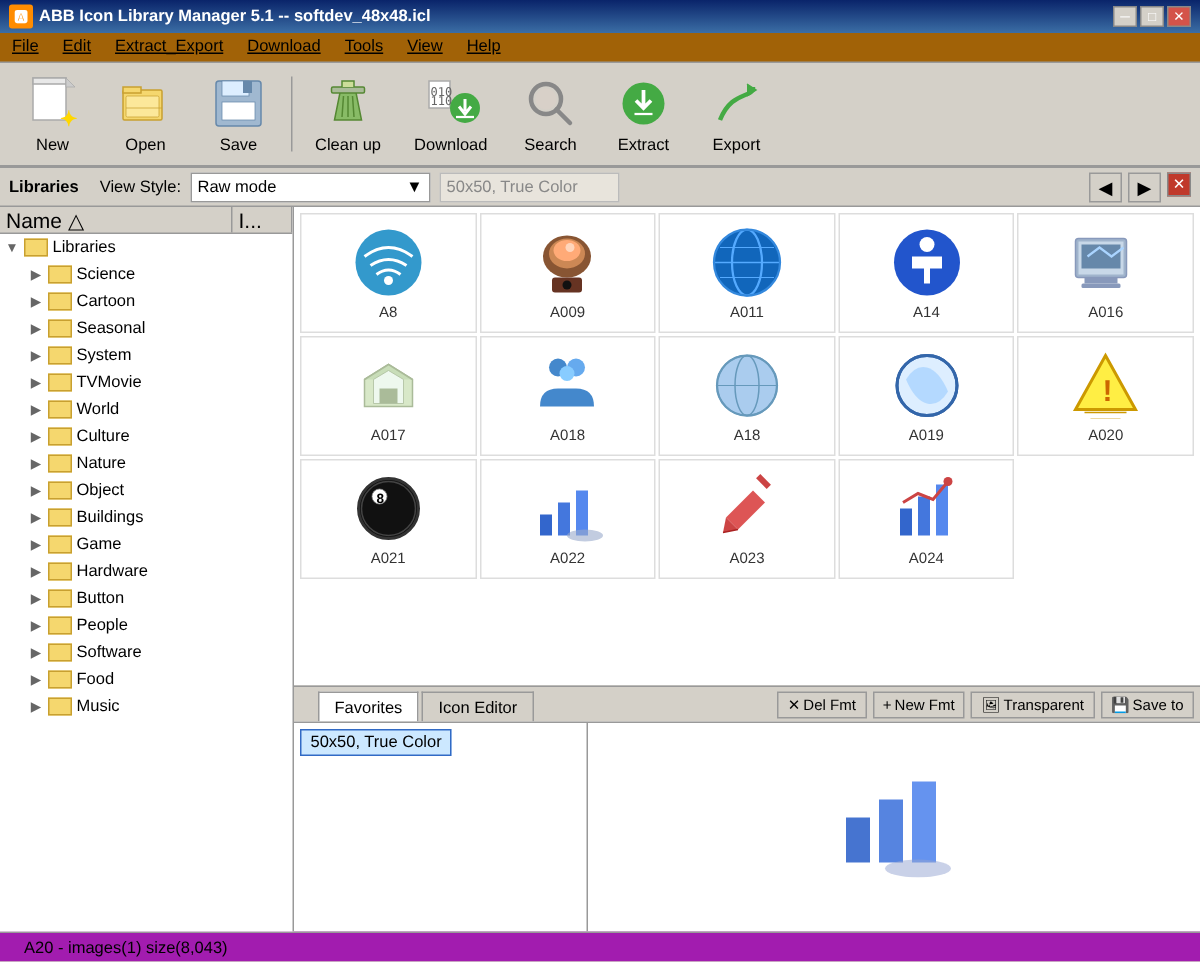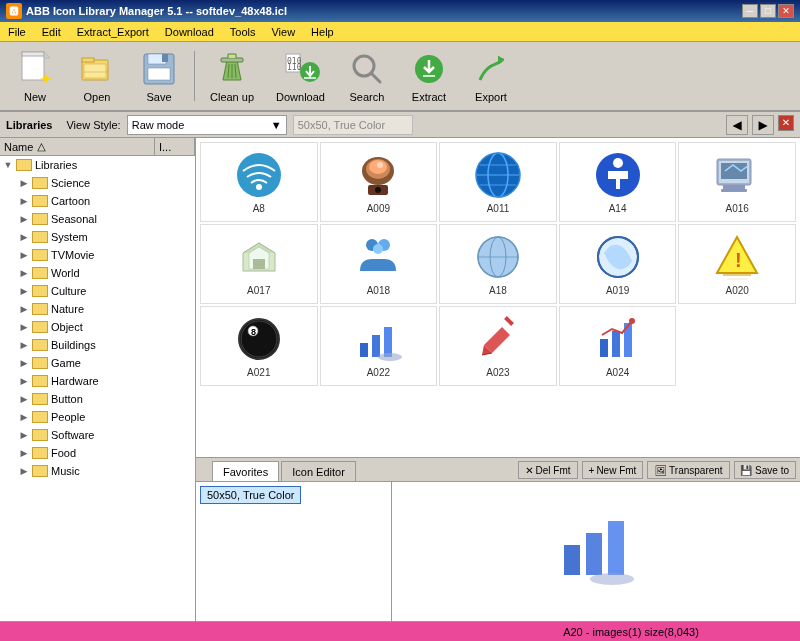--- a/index.html
+++ b/index.html
@@ -16,27 +16,27 @@
       height: 22px;
     }
     .title-bar-left { display: flex; align-items: center; gap: 4px; font-size: 11px; font-weight: bold; }
     .title-bar-icon { width: 16px; height: 16px; background: #ff8c00; border-radius: 2px; display: flex; align-items: center; justify-content: center; font-size: 10px; color: white; }
     .title-bar-controls { display: flex; gap: 2px; }
     .title-bar-btn { width: 16px; height: 14px; background: #d4d0c8; border: 1px solid #888; font-size: 9px; cursor: pointer; display: flex; align-items: center; justify-content: center; }
     .title-bar-btn.close { background: #d4534a; color: white; }
 
     
     .menu-bar {
-      background: #fde047;
+      background: #a16207;
       border-bottom: 1px solid #999;
       padding: 2px 4px;
       display: flex;
       gap: 8px;
       height: 20px;
-      align-items: center;
+      text-decoration: underline;
     }
     .menu-item { padding: 1px 4px; cursor: pointer; font-size: 11px; }
 
     
     .toolbar {
       background: #d4d0c8;
       border-bottom: 2px solid #999;
       padding: 4px 6px;
       display: flex;
       gap: 4px;
@@ -112,21 +112,21 @@
       overflow: hidden;
     }
     .sidebar-cols {
       display: flex;
       background: #d4d0c8;
       border-bottom: 1px solid #999;
       height: 18px;
     }
     .sidebar-col {
       padding: 1px 4px;
-      font-size: 11px;
+      font-size: 14px;
       border-right: 1px solid #999;
       cursor: pointer;
       display: flex;
       align-items: center;
       gap: 4px;
       flex: 1;
     }
     .sidebar-tree {
       overflow-y: auto;
       overflow-x: hidden;
@@ -242,27 +242,27 @@
     .bottom-right {
       flex: 1;
       display: flex;
       align-items: center;
       justify-content: center;
     }
     .preview-icon { font-size: 60px; opacity: 0.9; }
 
     
     .status-bar {
-      background: #ec4899;
+      background: #a21caf;
       border-top: 1px solid #999;
-      padding: 2px 2px;
+      padding: 2px 16px;
       font-size: 11px;
       display: flex;
       align-items: center;
-      justify-content: flex-end;
+      justify-content: flex-start;
       height: 20px;
     }
 
     
     ::-webkit-scrollbar { width: 14px; }
     ::-webkit-scrollbar-track { background: #d4d0c8; }
     ::-webkit-scrollbar-thumb { background: #a0a0a0; border: 2px solid #d4d0c8; }
   </style>
 </head>
 <body>

